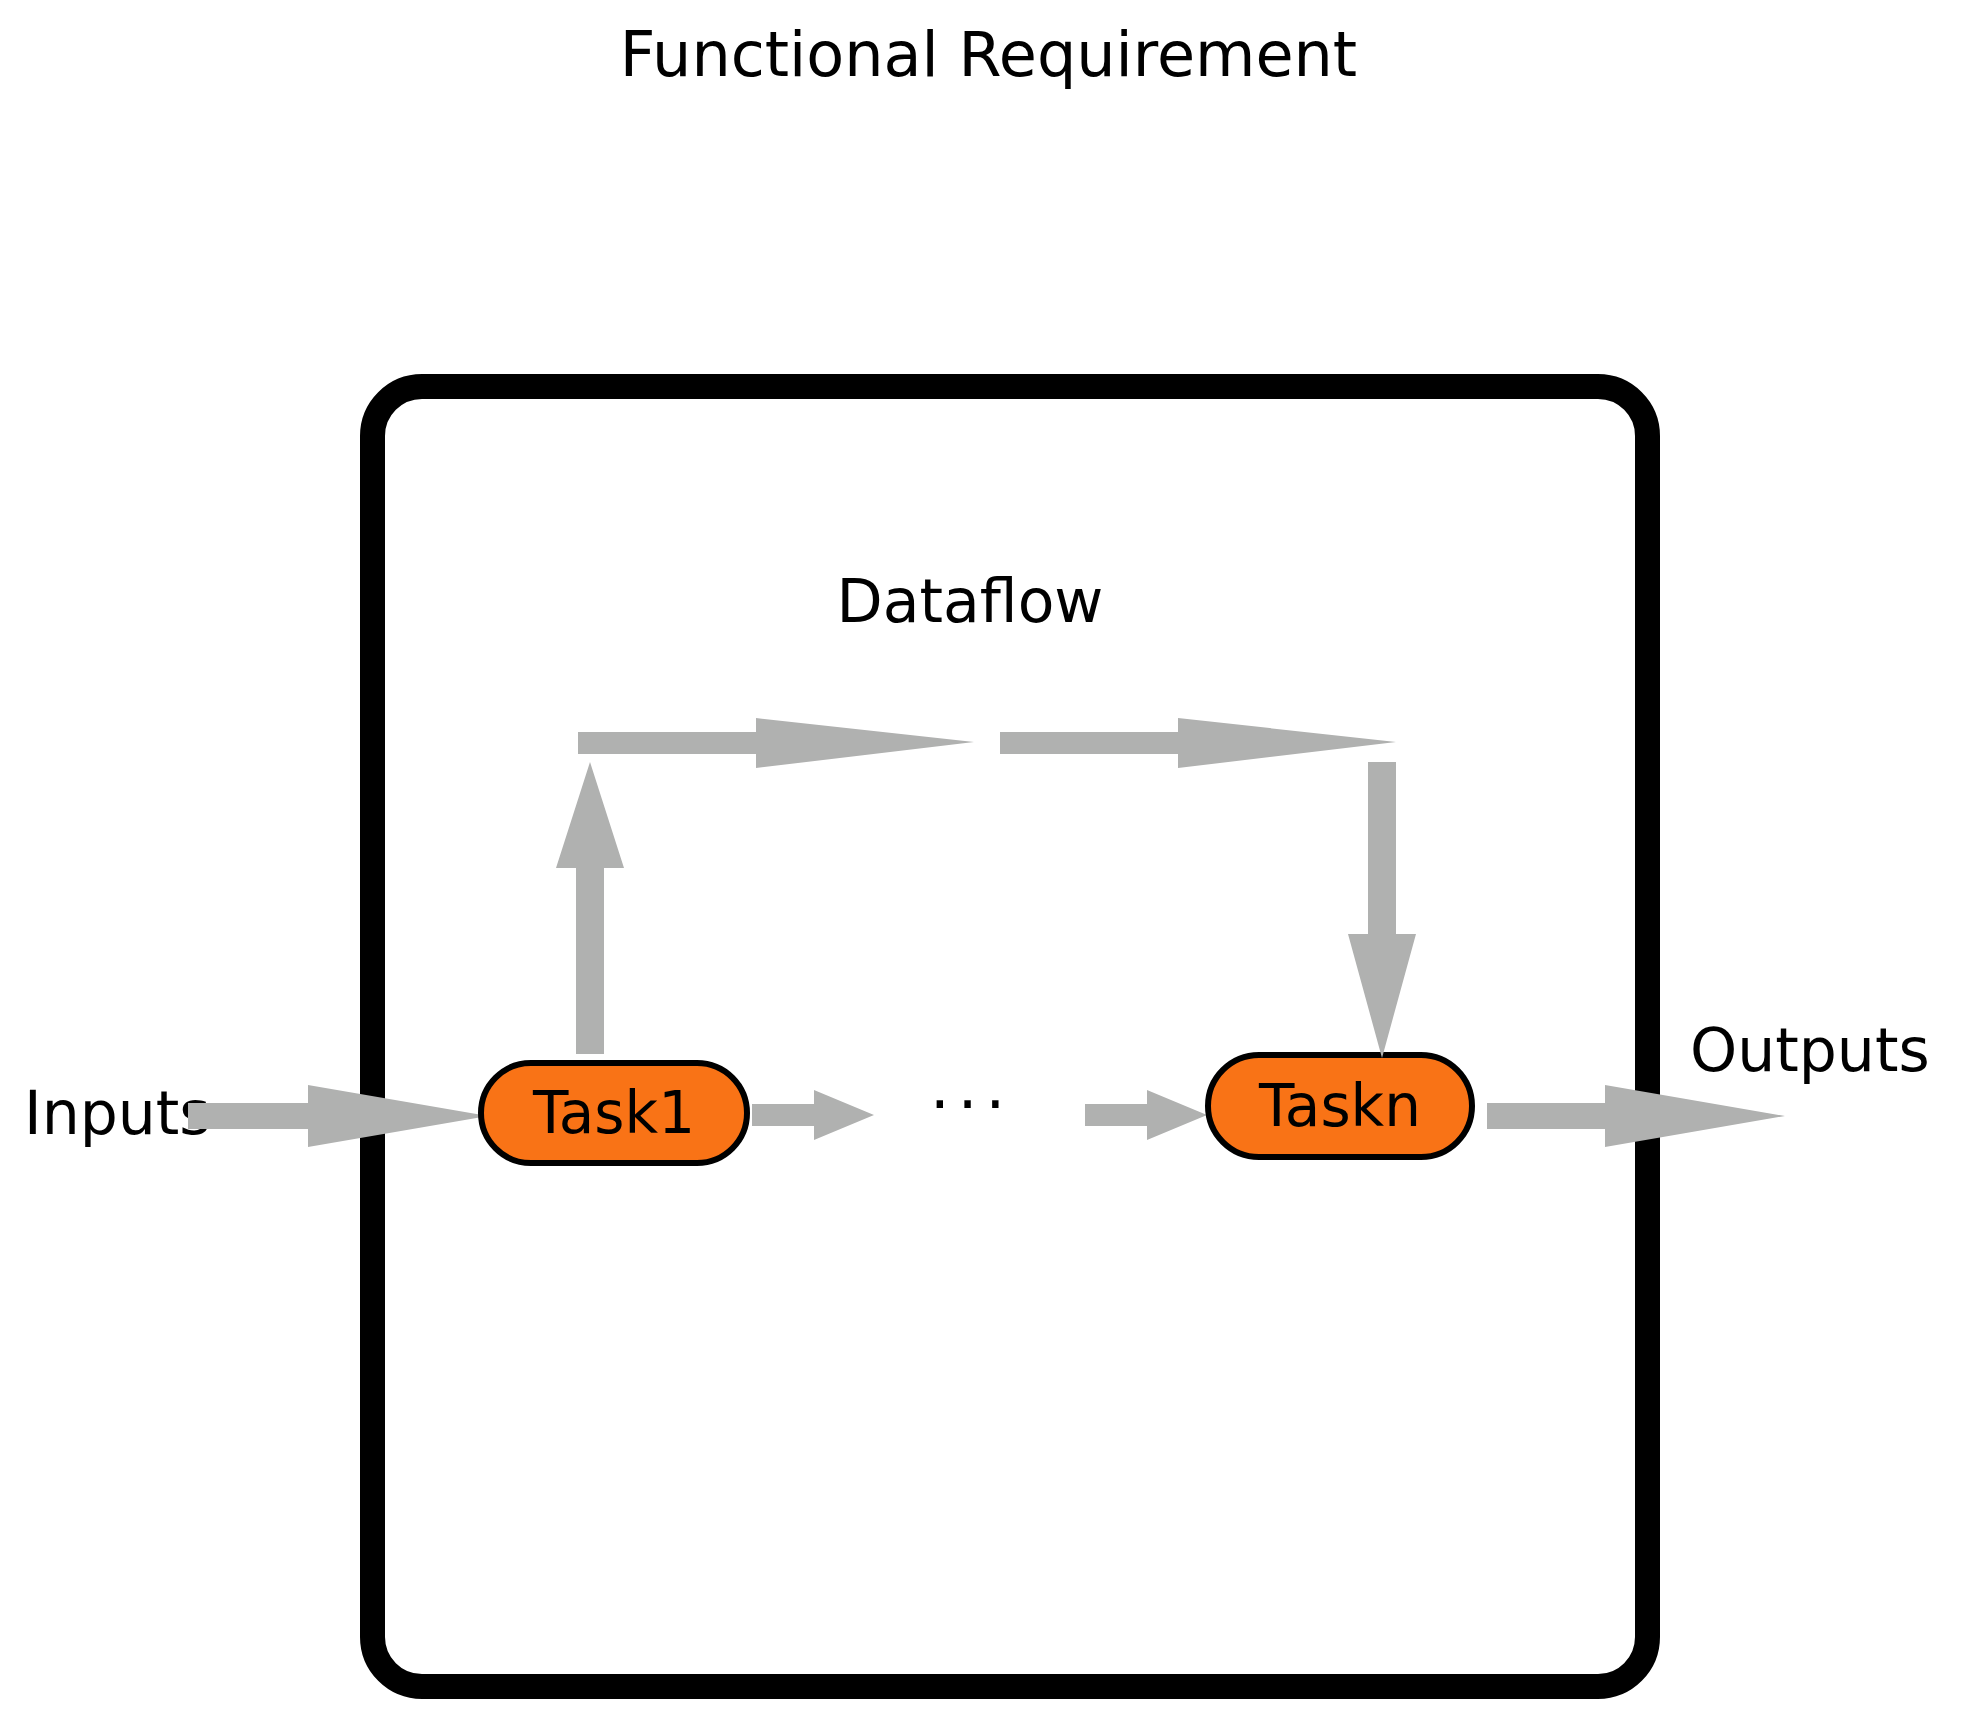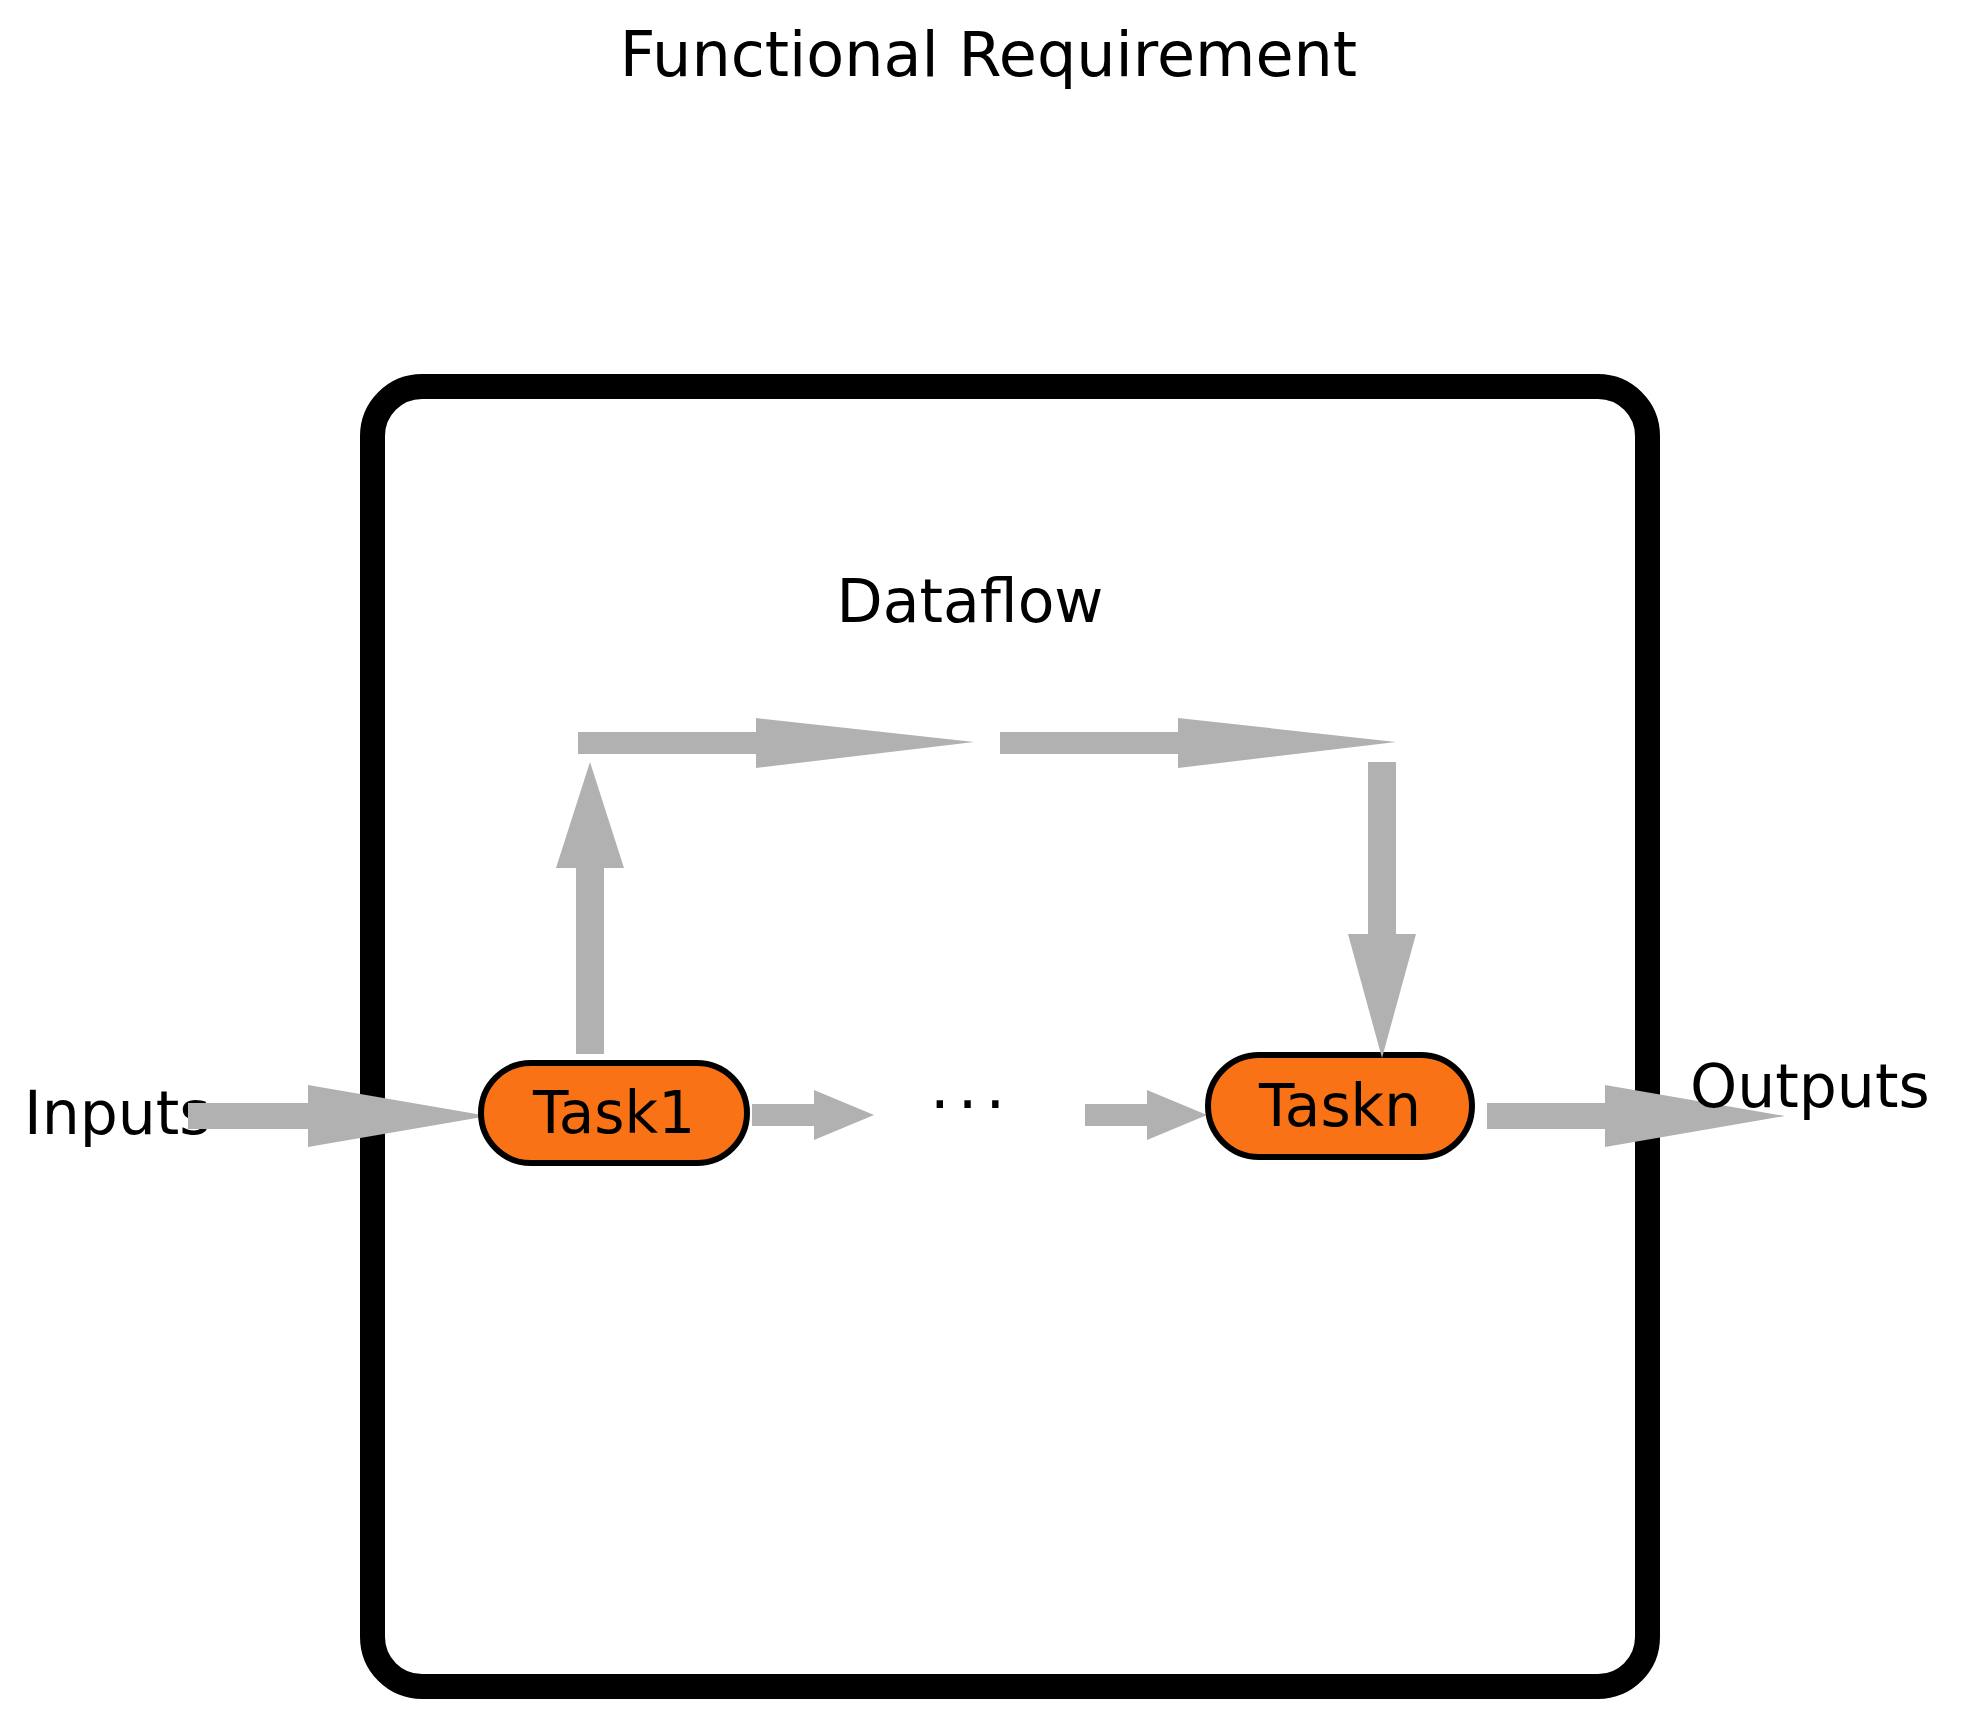--- a/index.html
+++ b/index.html
@@ -82,21 +82,20 @@
     color: #000000;
     white-space: nowrap;
   }
   #inputs-label {
     left: 24px;
     top: 1078px;
   }
   #outputs-label {
     left: 1690px;
     top: 1015px;
-    margin-top: 36px;
   }
   .ellipsis {
     position: absolute;
     left: 930px;
     top: 1068px;
     font-size: 62px;
     color: #000000;
     letter-spacing: 8px;
     white-space: nowrap;
   }

